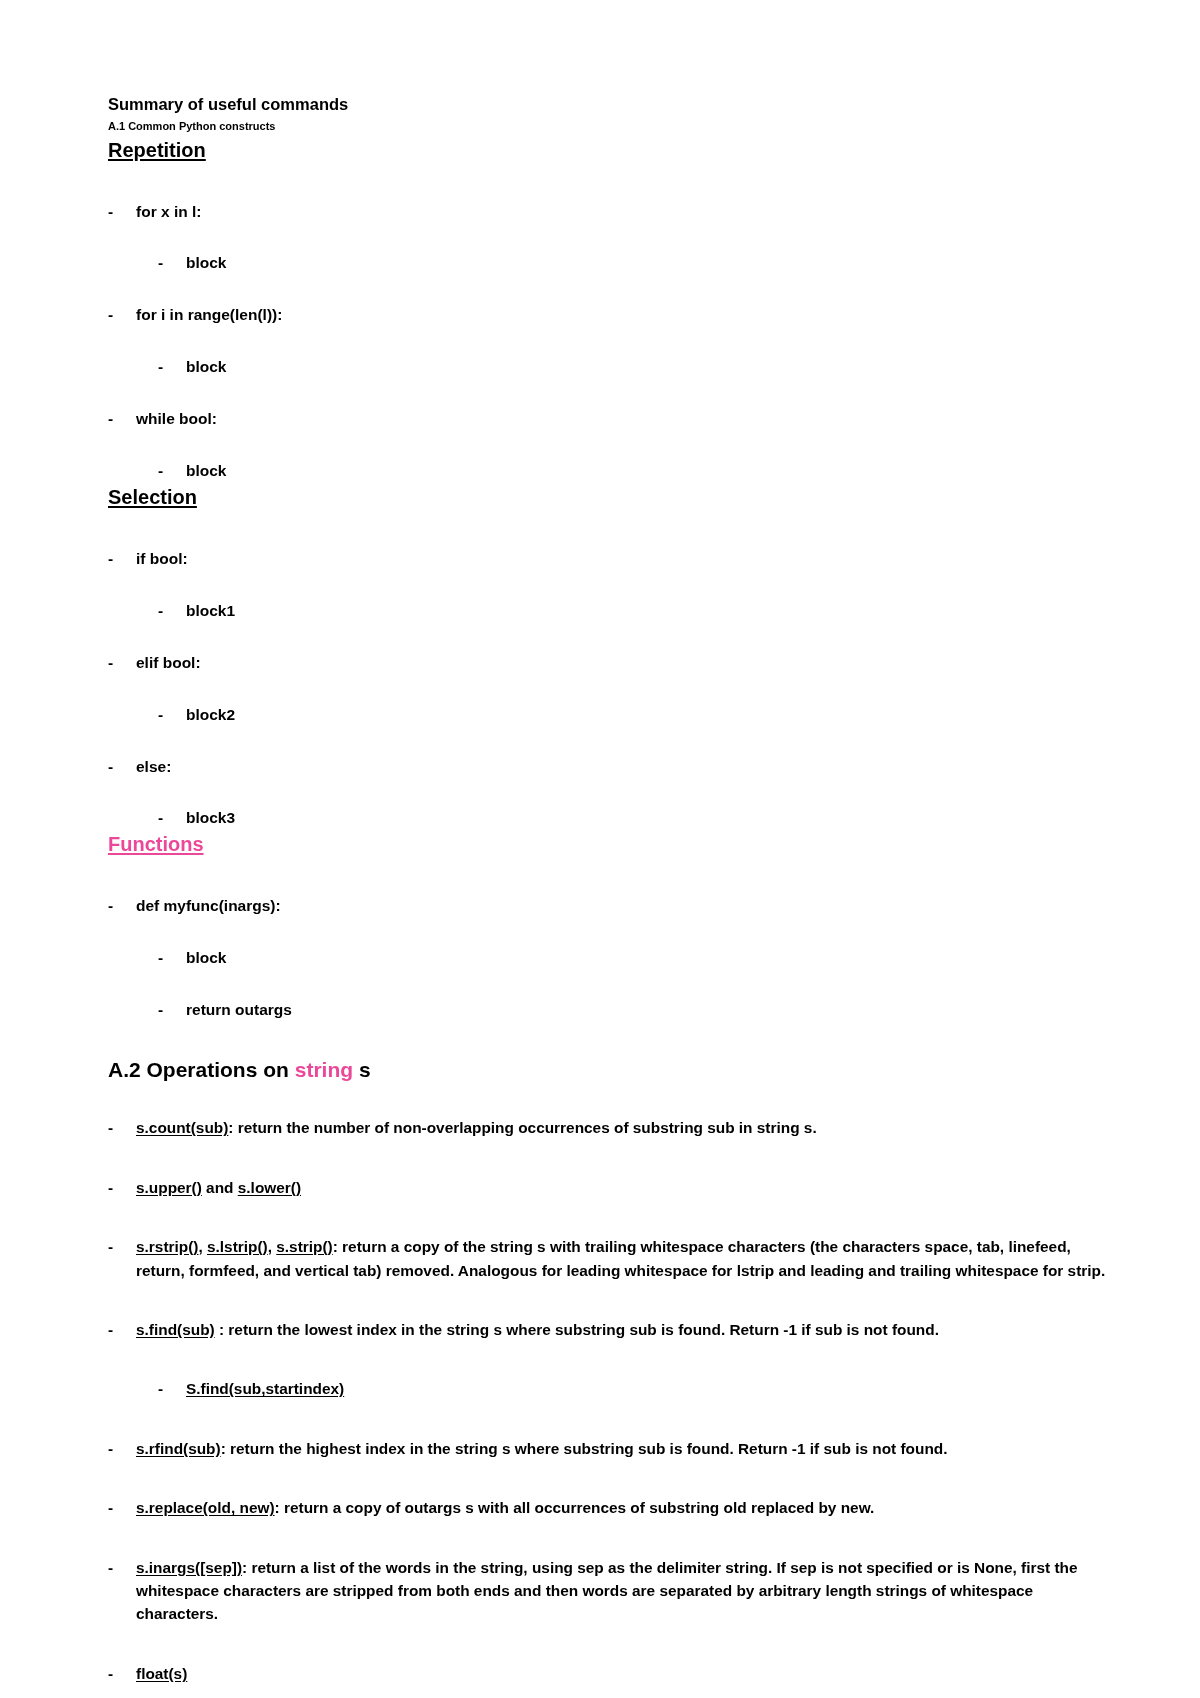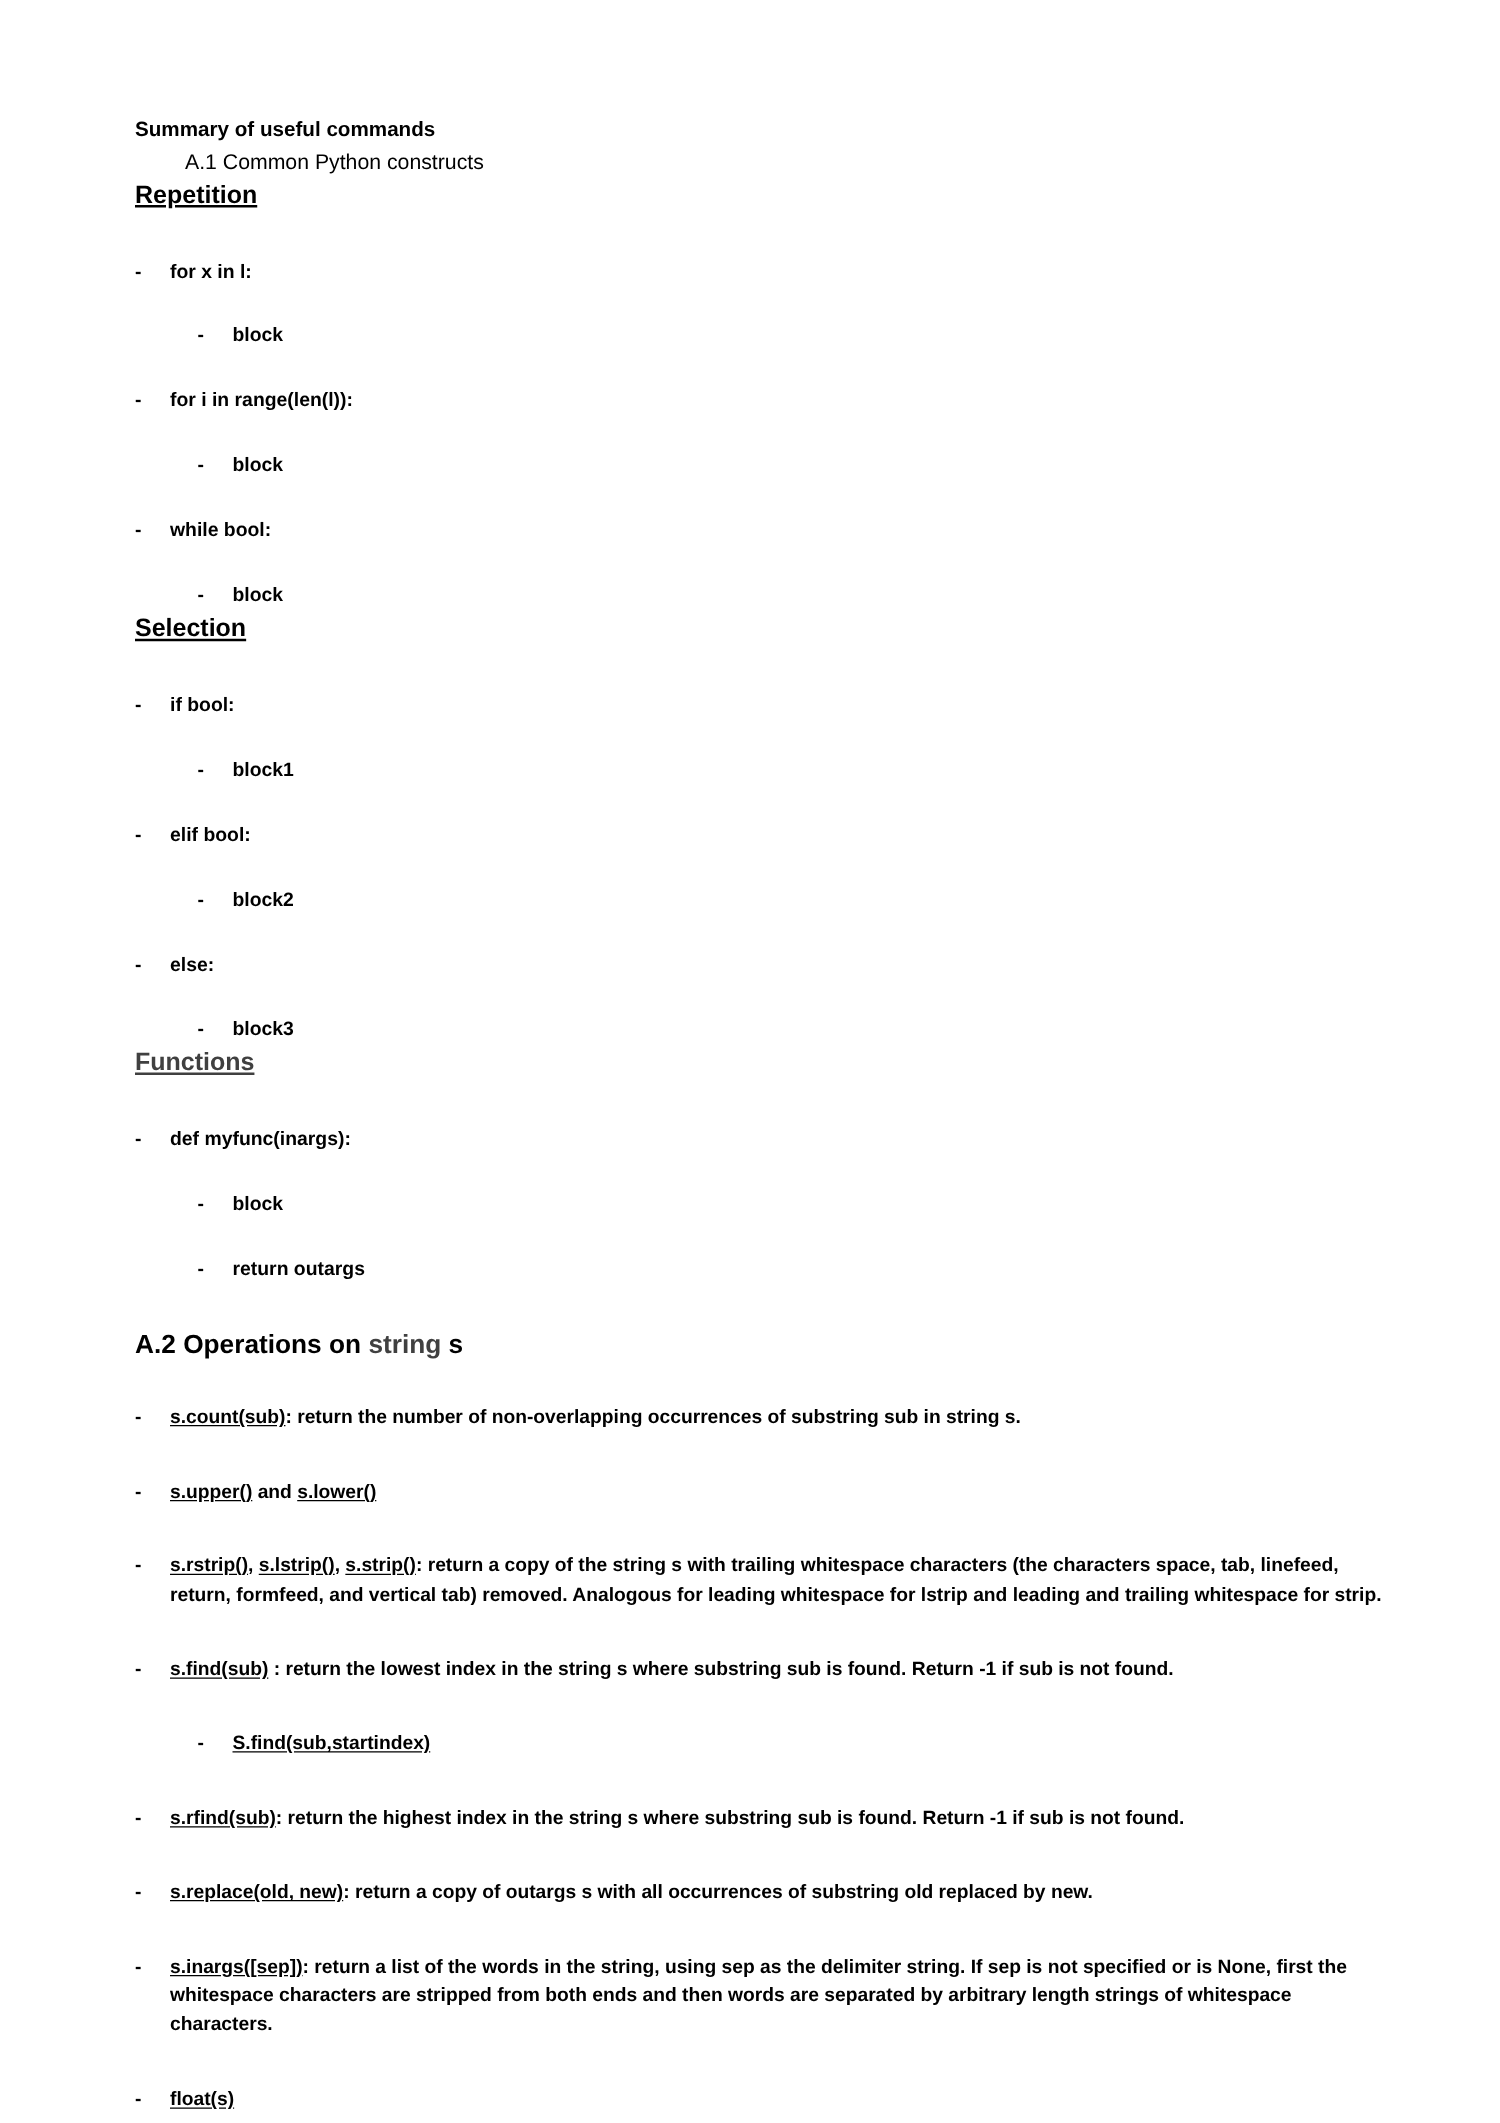--- a/index.html
+++ b/index.html
@@ -26,24 +26,23 @@
     width: 1000px;
     font-size: 15.5px;
     line-height: 1.0;
   }
   .title {
     font-size: 16.5px;
     font-weight: bold;
     margin-bottom: 8px;
   }
   .heading {
-    font-size: 17px;
-    font-weight: normal;
+    font-size: 11px;
+    font-weight: bold;
     margin-bottom: 8px;
-    margin-left: 40px;
   }
   .subheading {
     font-size: 20px;
     font-weight: bold;
     text-decoration: underline;
     text-underline-offset: 2px;
     margin-bottom: 8px;
     display: inline-block;
   }
   .subheading-wrap { margin-bottom: 8px; }
@@ -77,21 +76,21 @@
   
   .para {
     font-weight: bold;
     line-height: 1.52;
     font-size: 15.4px;
     margin-bottom: 2px;
   }
   .para .btext { display: block; }
 
   .u { text-decoration: underline; text-underline-offset: 2px; }
-  .red { color: #404040; }
+  .red { color: #ec4899; }
   .gap { height: 34px; }
 
   .sec2head { font-size: 21px; font-weight: bold; margin-bottom: 9px; }
 </style>
 </head>
 <body>
 
 <div class="page">
   <div class="doc">
 

